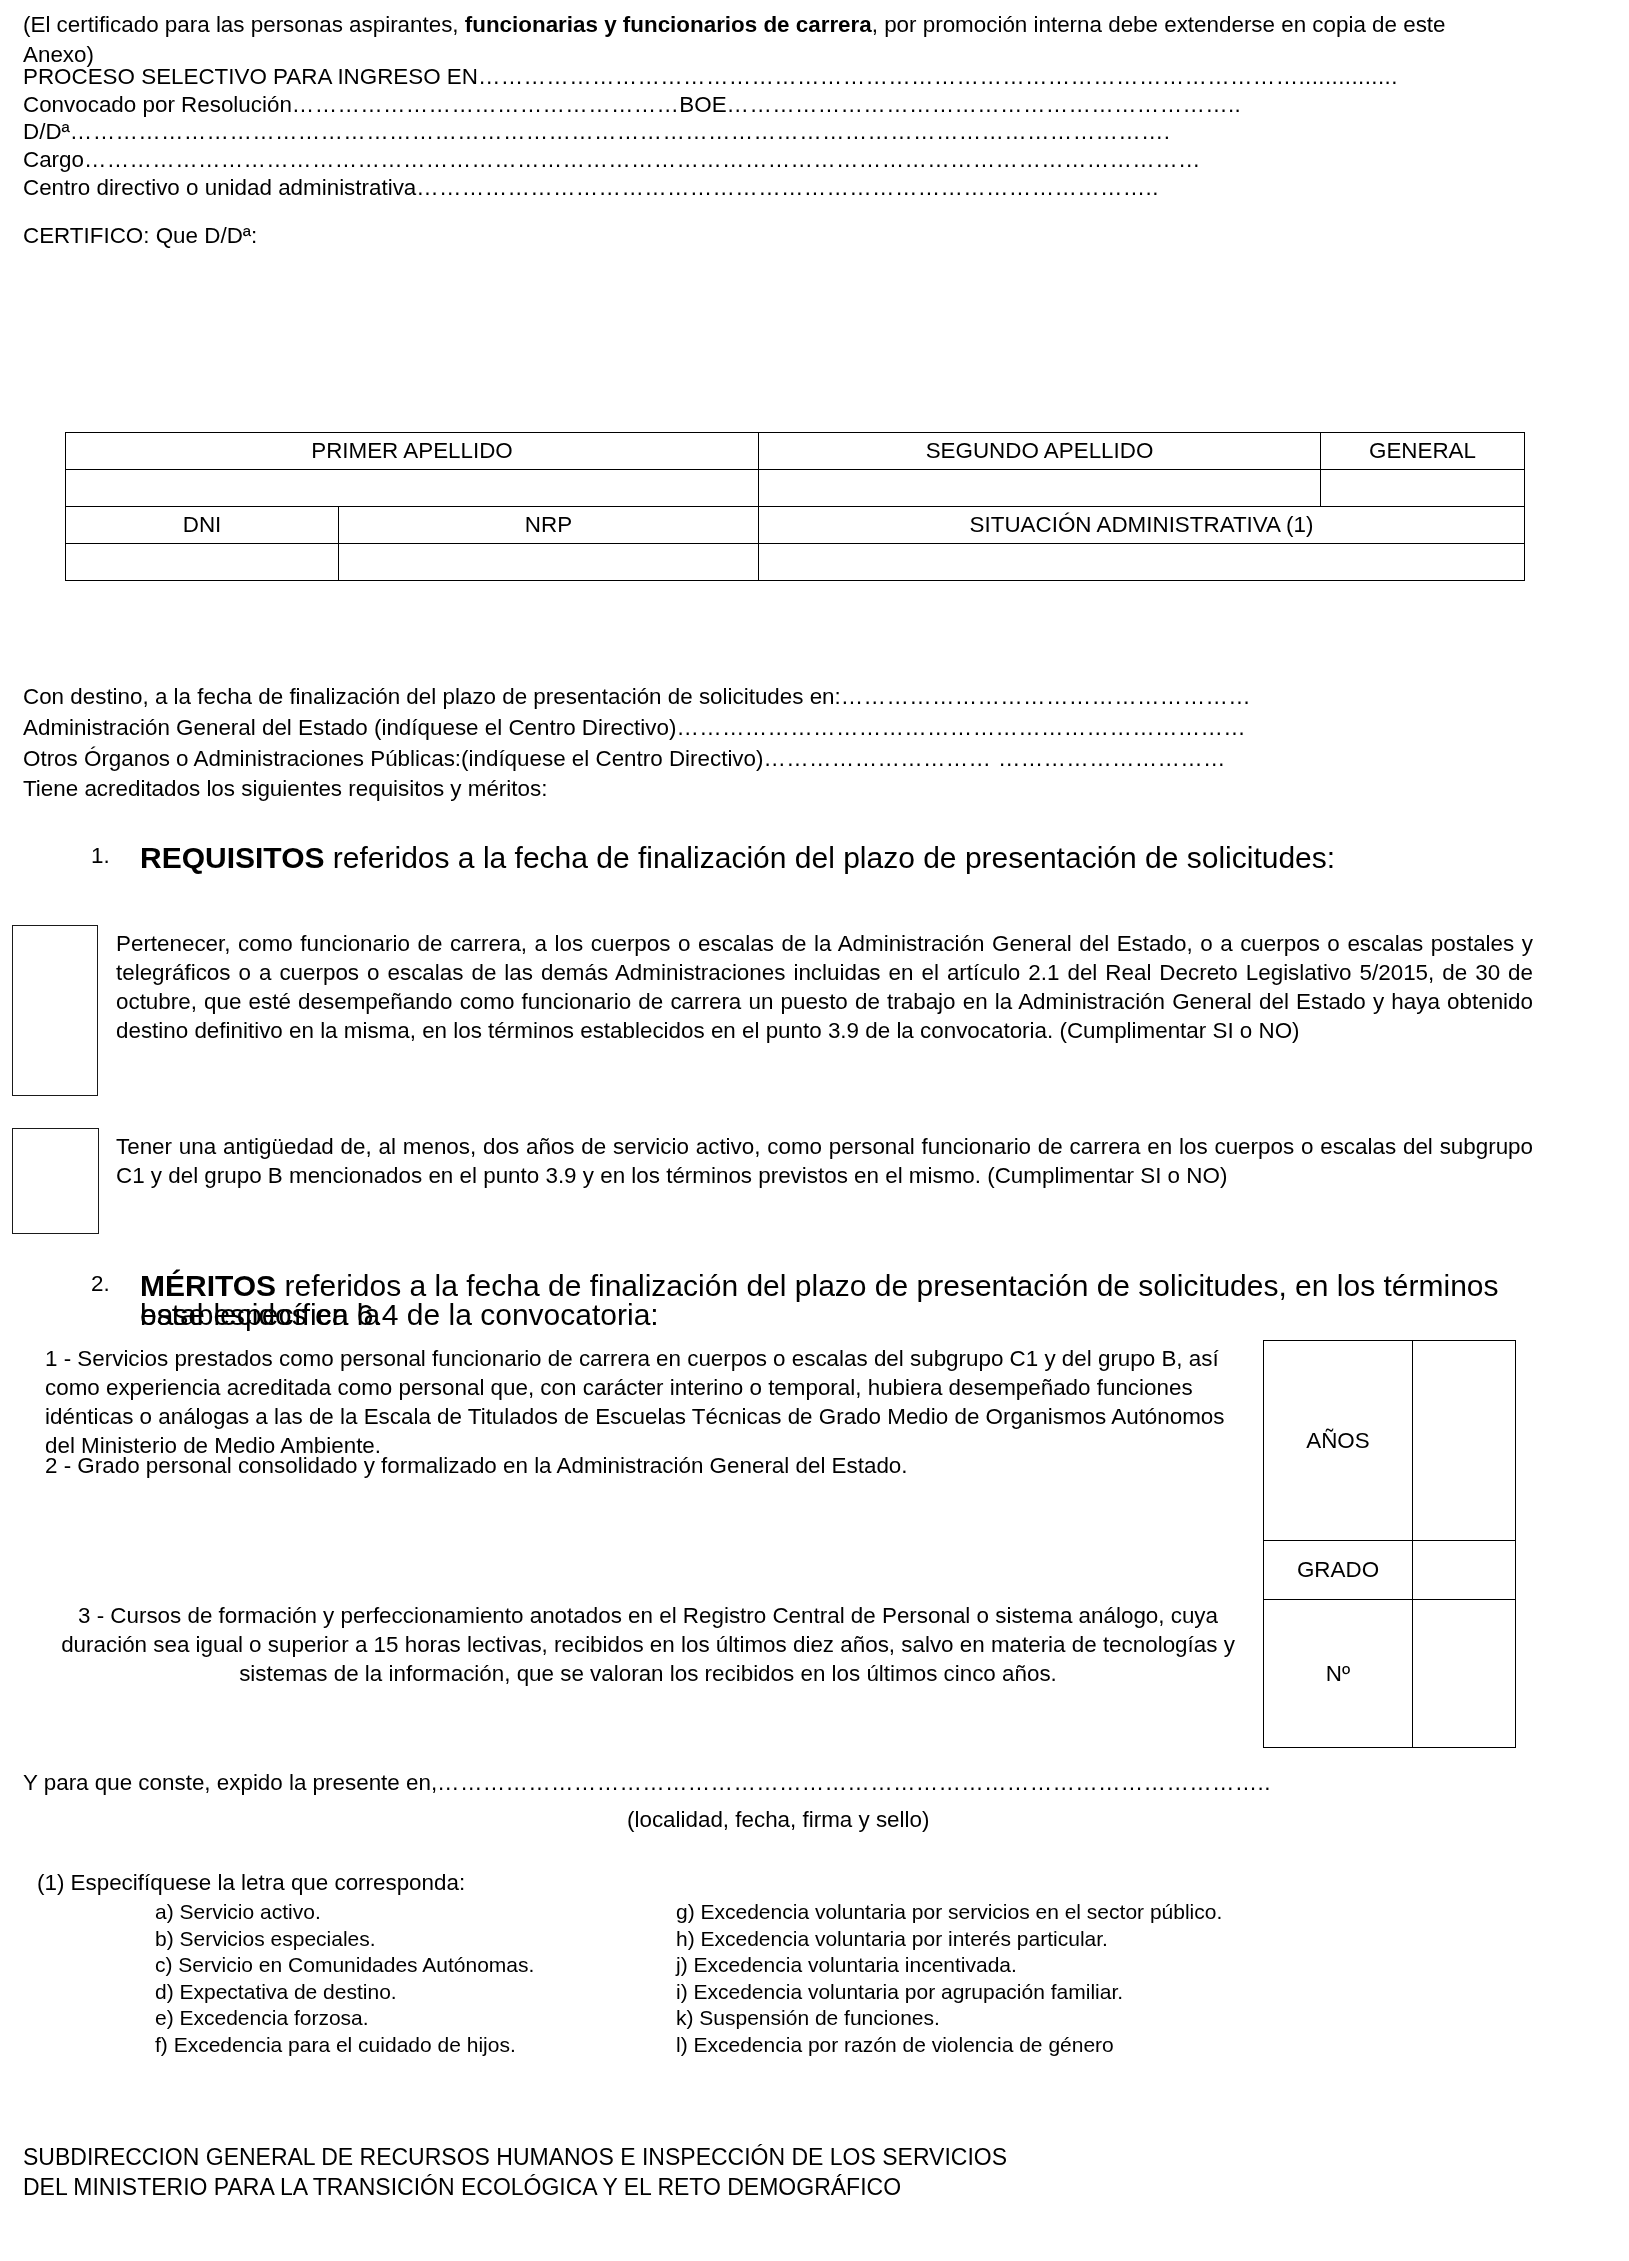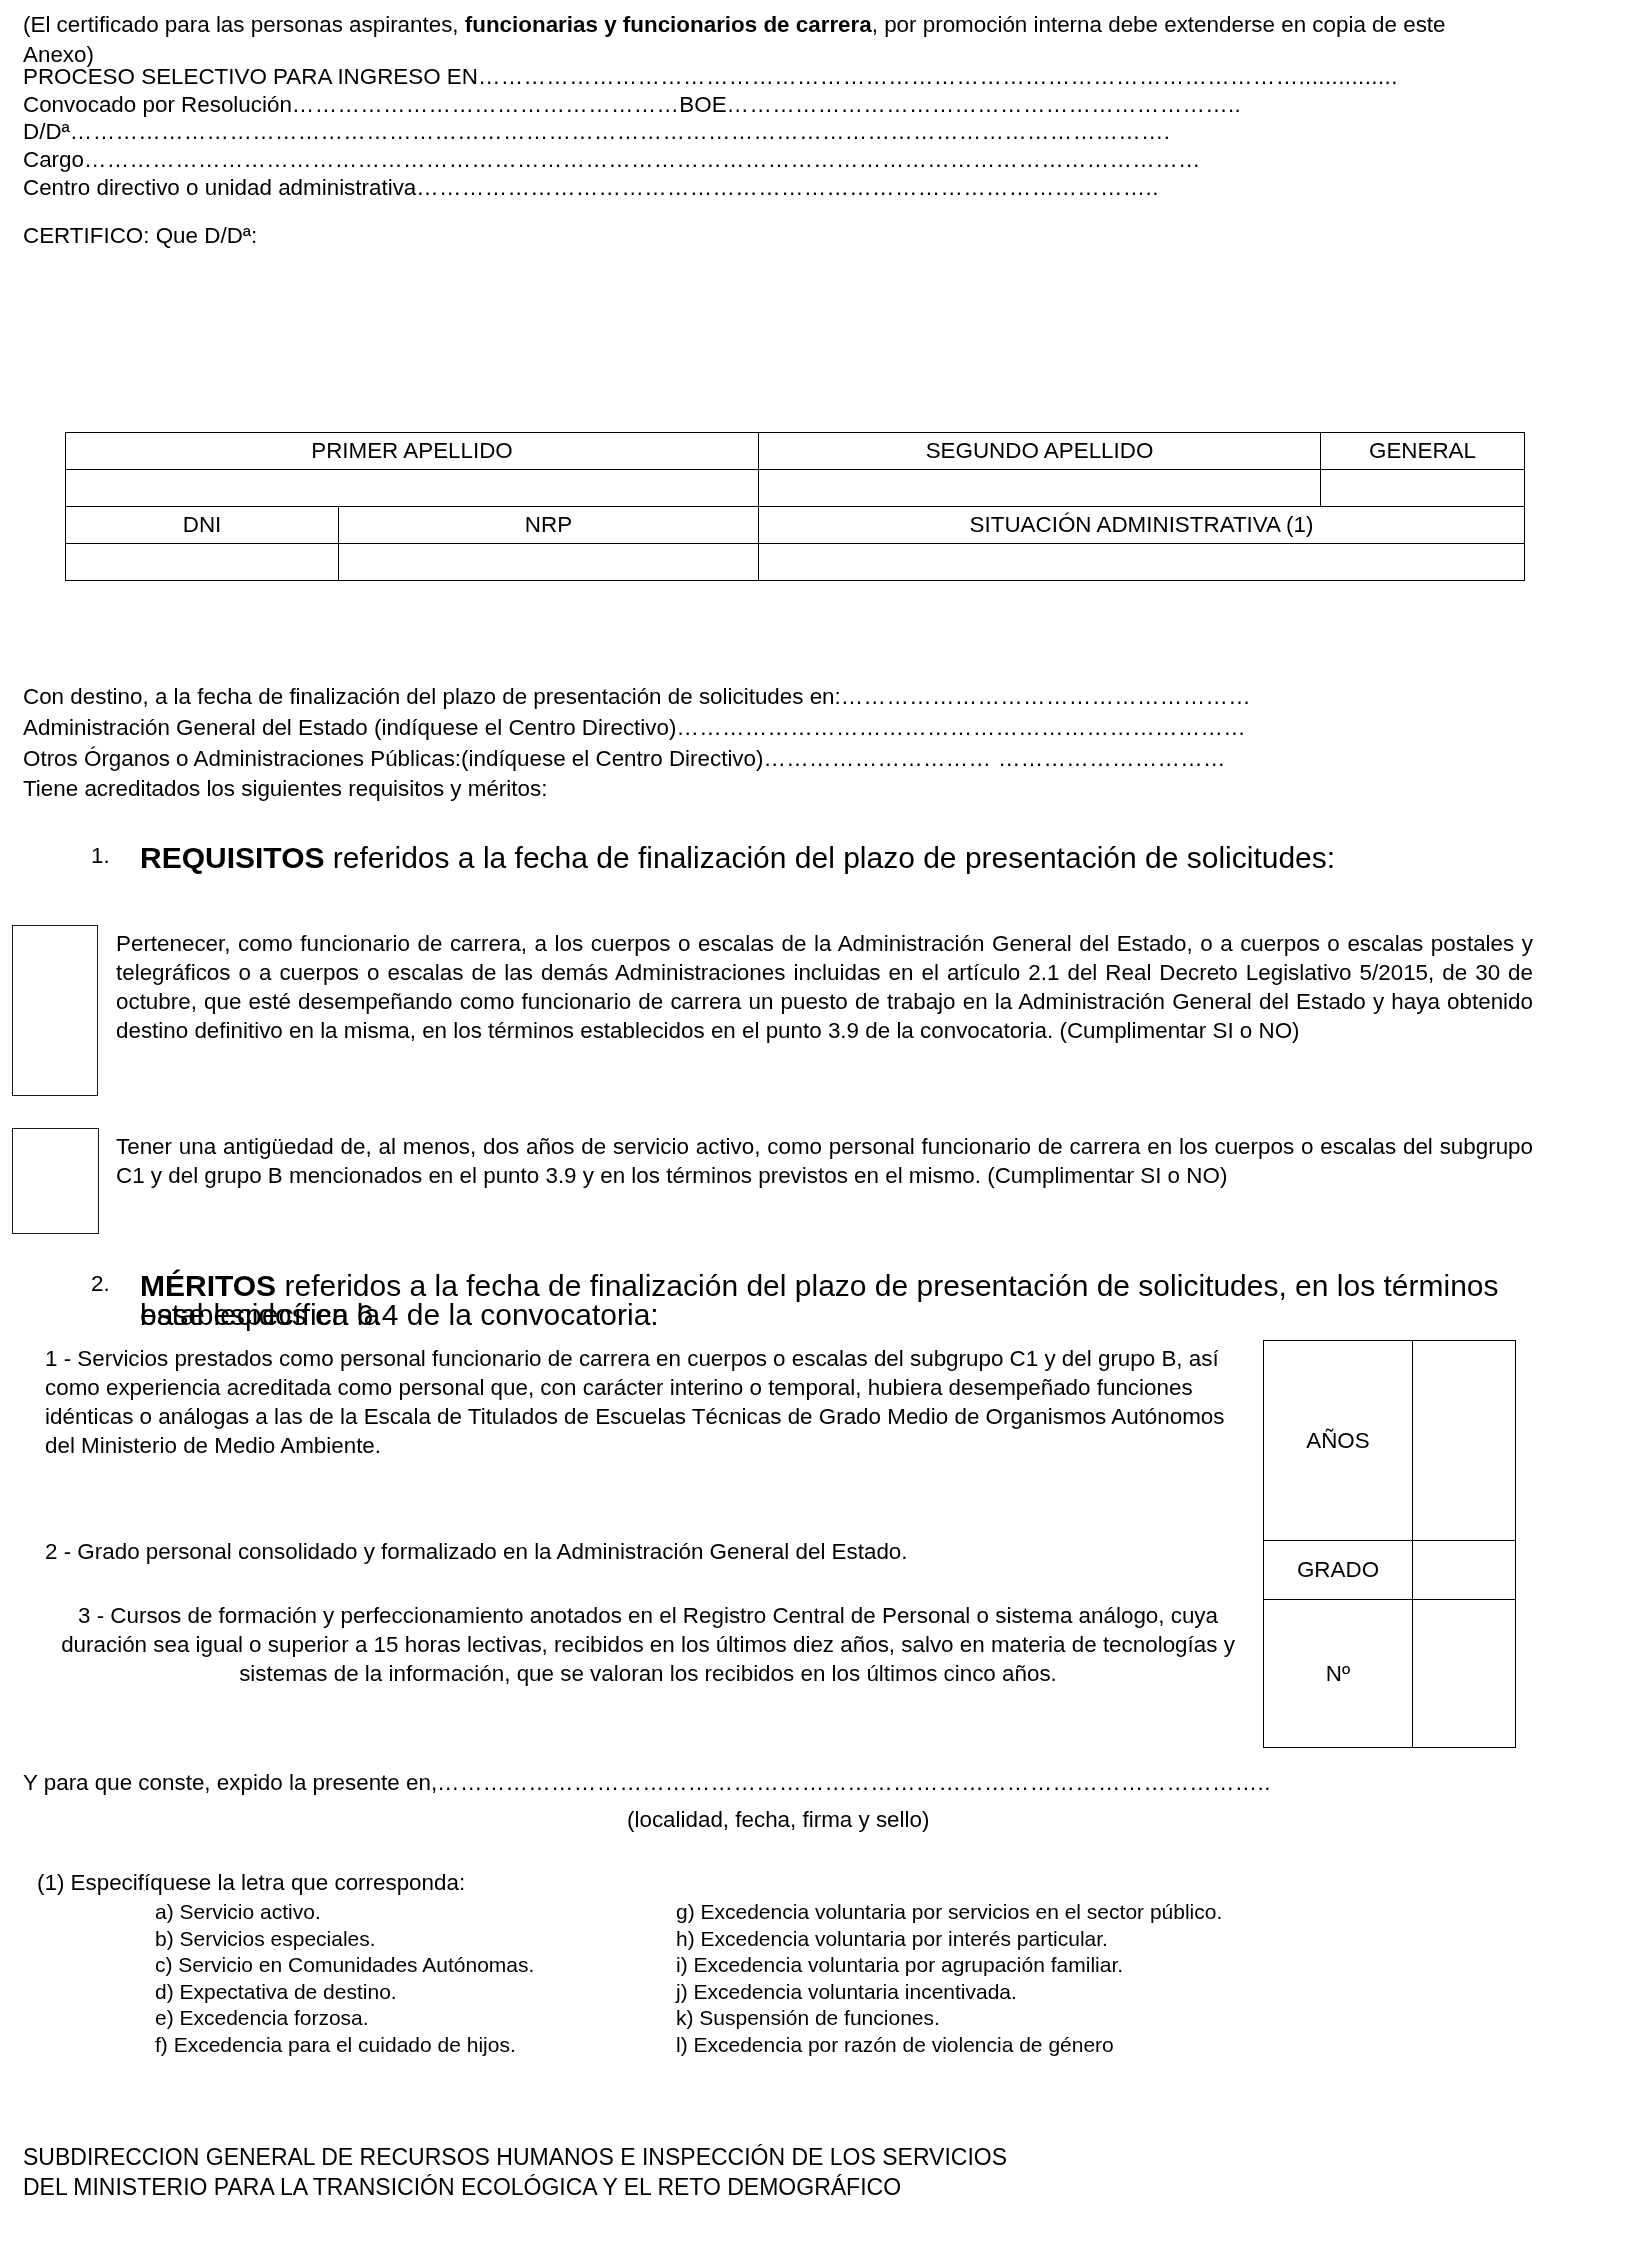--- a/index.html
+++ b/index.html
@@ -216,21 +216,21 @@
   <div class="justpara" style="left:116px; top:929px; width:1417px;">Pertenecer, como funcionario de carrera, a los cuerpos o escalas de la Administración General del Estado, o a cuerpos o escalas postales y telegráficos o a cuerpos o escalas de las demás Administraciones incluidas en el artículo 2.1 del Real Decreto Legislativo 5/2015, de 30 de octubre, que esté desempeñando como funcionario de carrera un puesto de trabajo en la Administración General del Estado y haya obtenido destino definitivo en la misma, en los términos establecidos en el punto 3.9 de la convocatoria. (Cumplimentar SI o NO)</div>
 
   <div class="reqbox" style="left:12.2px; top:1128px; width:87px; height:106px;"></div>
   <div class="justpara" style="left:116px; top:1132px; width:1417px;">Tener una antigüedad de, al menos, dos años de servicio activo, como personal funcionario de carrera en los cuerpos o escalas del subgrupo C1 y del grupo B mencionados en el punto 3.9 y en los términos previstos en el mismo. (Cumplimentar SI o NO)</div>
 
   <div class="numlabel" style="left:91px; top:1271px;">2.</div>
   <div class="numitem" style="left:140px; top:1271px; width:1417px;"><span class="b">MÉRITOS</span><span> referidos a la fecha de finalización del plazo de presentación de solicitudes, en los términos establecidos en la</span></div>
   <div class="numitem" style="left:140px; top:1300px;">base específica 6.4 de la convocatoria:</div>
 
   <div class="meritpara" style="top:1344px;">1 - Servicios prestados como personal funcionario de carrera en cuerpos o escalas del subgrupo C1 y del grupo B, así como experiencia acreditada como personal que, con carácter interino o temporal, hubiera desempeñado funciones idénticas o análogas a las de la Escala de Titulados de Escuelas Técnicas de Grado Medio de Organismos Autónomos del Ministerio de Medio Ambiente.</div>
-  <div class="meritpara" style="top:1537px;">2 - Grado personal consolidado y formalizado en la Administración General del Estado.</div>
+  <div class="meritpara" style="top:1451px;">2 - Grado personal consolidado y formalizado en la Administración General del Estado.</div>
   <div class="meritpara" style="top:1601px;text-align:center;">3 - Cursos de formación y perfeccionamiento anotados en el Registro Central de Personal o sistema análogo, cuya duración sea igual o superior a 15 horas lectivas, recibidos en los últimos diez años, salvo en materia de tecnologías y sistemas de la información, que se valoran los recibidos en los últimos cinco años.</div>
 
   <table id="merits">
     <colgroup>
       <col style="width:149px">
       <col style="width:103px">
     </colgroup>
     <tbody>
       <tr>
         <td style="height:200px;">AÑOS</td>
@@ -257,22 +257,22 @@
     <div>b) Servicios especiales.</div>
     <div>c) Servicio en Comunidades Autónomas.</div>
     <div>d) Expectativa de destino.</div>
     <div>e) Excedencia forzosa.</div>
     <div>f) Excedencia para el cuidado de hijos.</div>
   </div>
 
   <div class="fncol" style="left:676px; top:1899px;">
     <div>g) Excedencia voluntaria por servicios en el sector público.</div>
     <div>h) Excedencia voluntaria por interés particular.</div>
+    <div>j) Excedencia voluntaria incentivada.</div>
     <div>i) Excedencia voluntaria por agrupación familiar.</div>
-    <div>j) Excedencia voluntaria incentivada.</div>
     <div>k) Suspensión de funciones.</div>
     <div>l) Excedencia por razón de violencia de género</div>
   </div>
 
   <div id="footer">
     <div>SUBDIRECCION GENERAL DE RECURSOS HUMANOS E INSPECCIÓN DE LOS SERVICIOS</div>
     <div>DEL MINISTERIO PARA LA TRANSICIÓN ECOLÓGICA Y EL RETO DEMOGRÁFICO</div>
   </div>
 
 </div>

